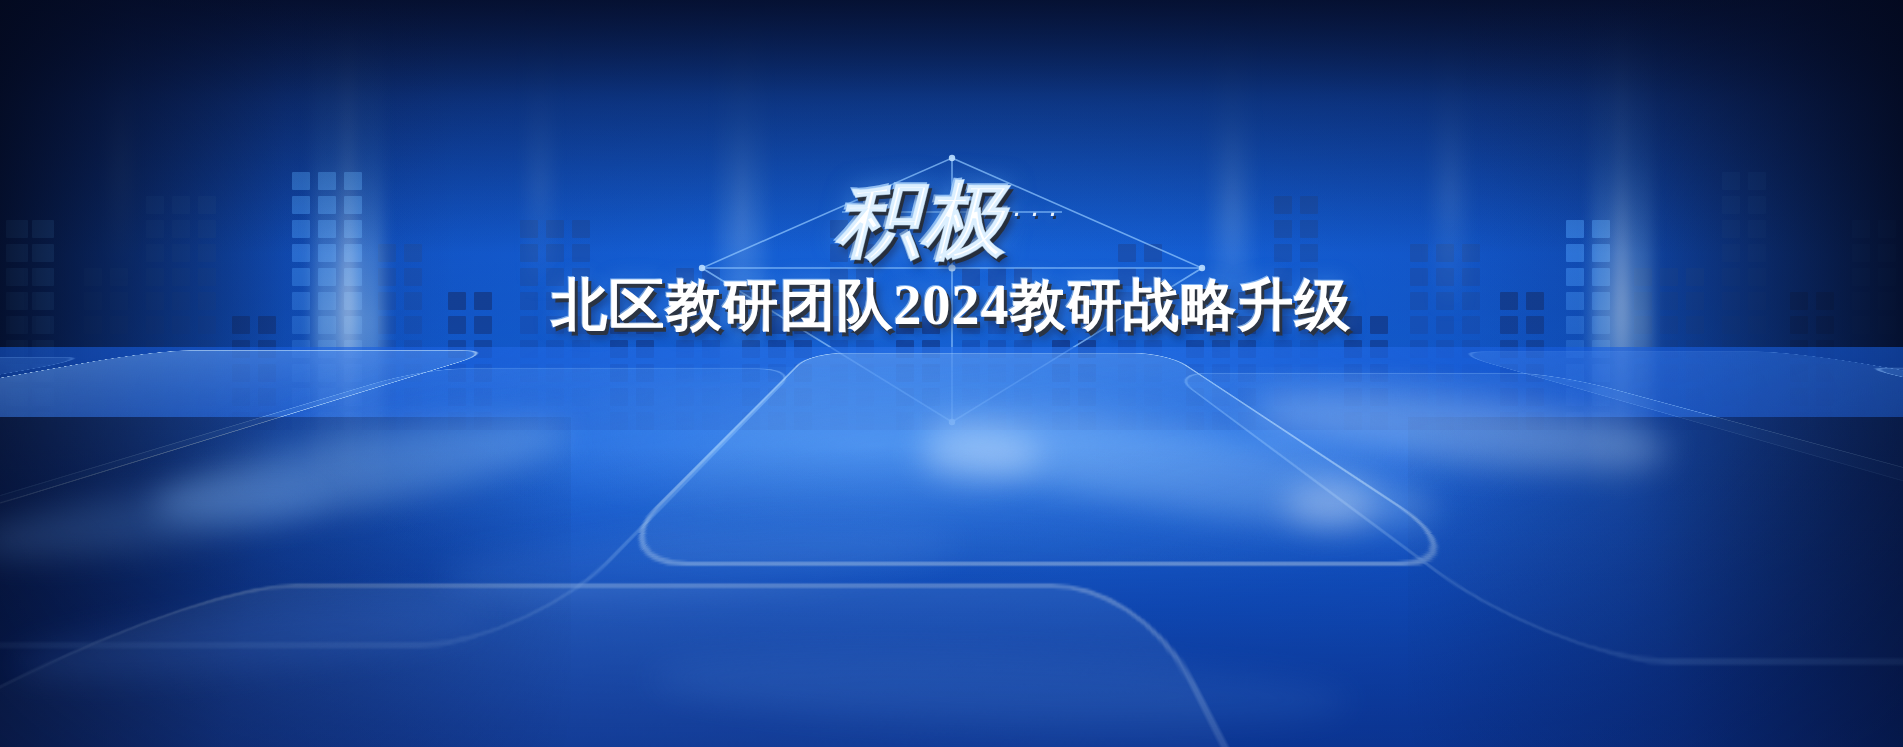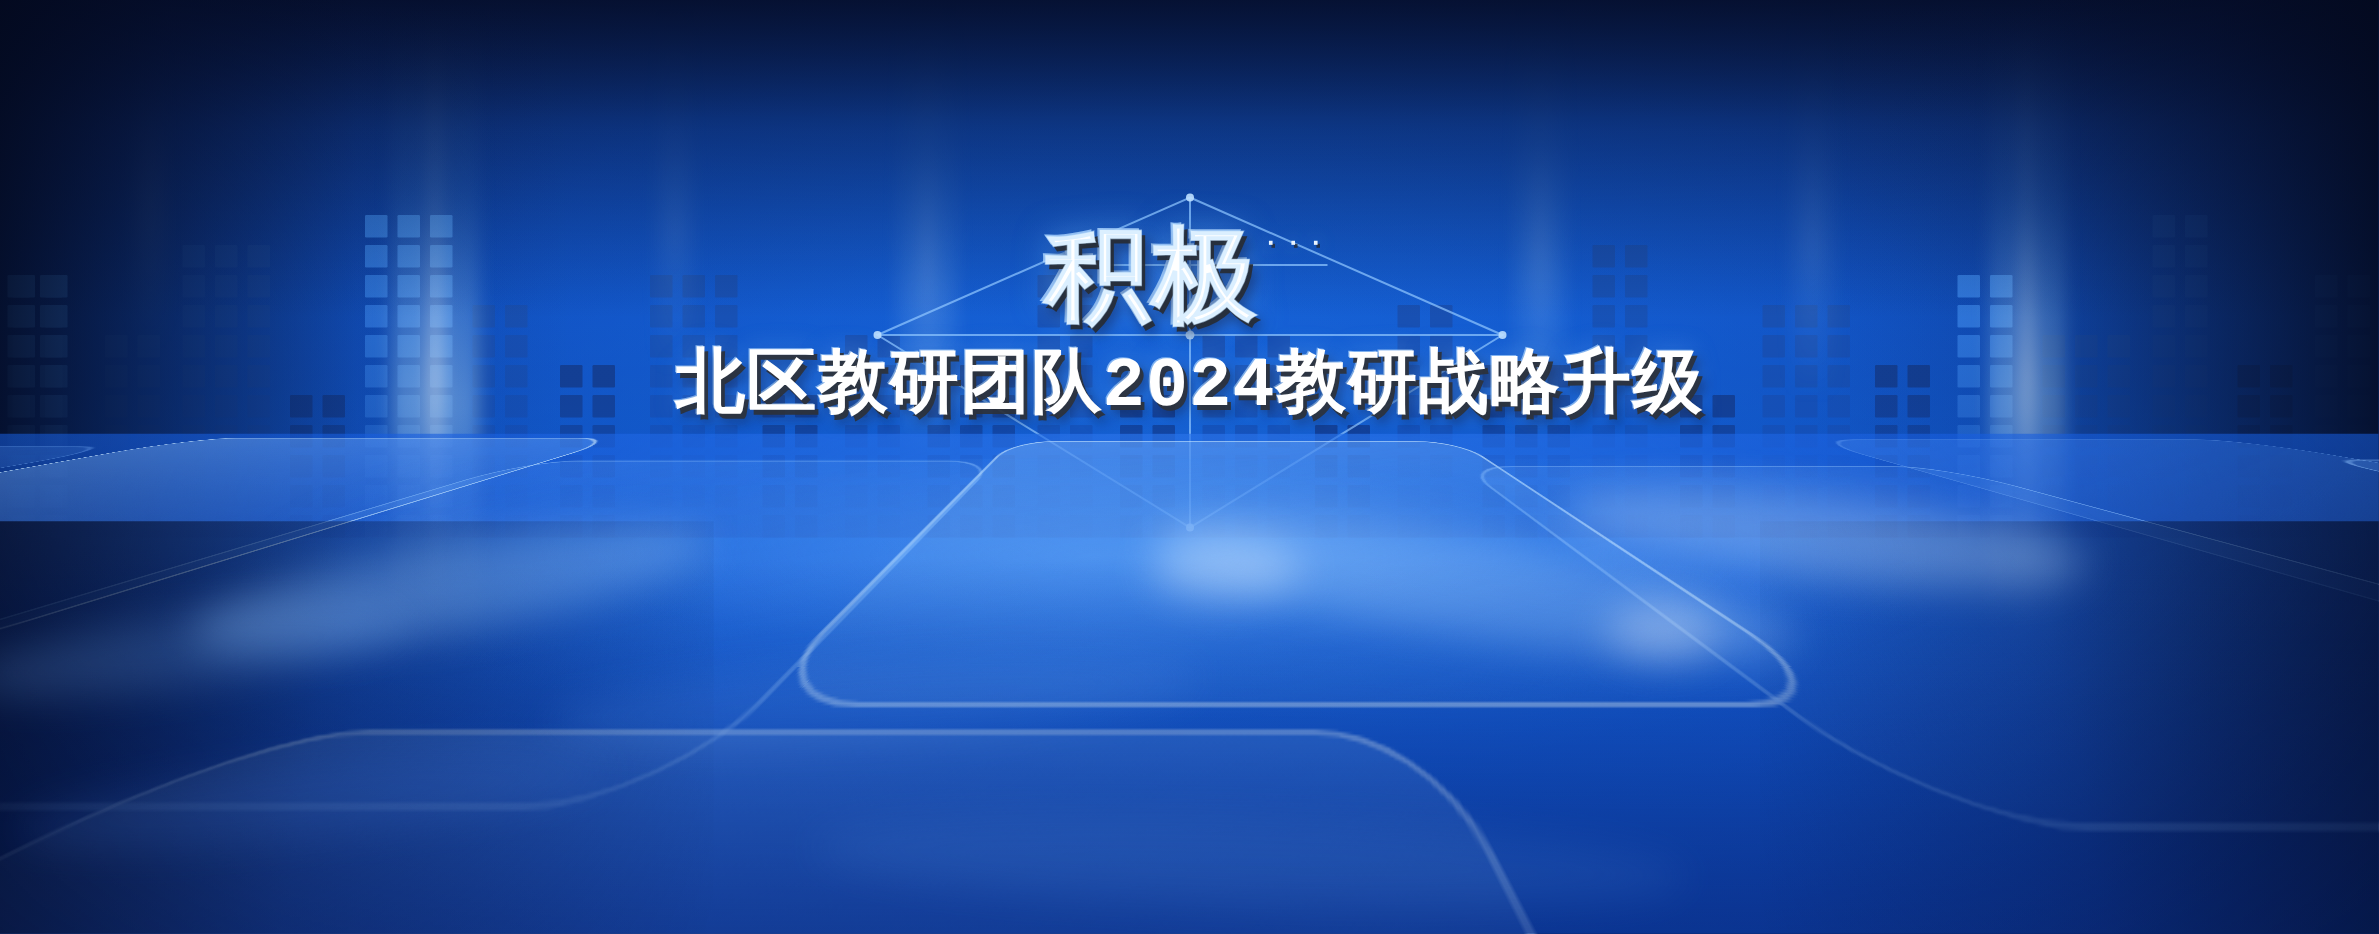--- a/index.html
+++ b/index.html
@@ -88,21 +88,21 @@
     position:absolute;right:0;bottom:0;width:26%;height:330px;
     background:linear-gradient(260deg,rgba(4,12,40,.70) 0%,rgba(6,18,56,.28) 50%,rgba(0,0,0,0) 100%);
   }
   .streak{position:absolute;border-radius:50%;filter:blur(16px);pointer-events:none;}
 
   
   .content{position:absolute;inset:0;}
 
   .title-row{
     position:absolute;left:0;right:6px;top:178px;
-    display:flex;justify-content:center;align-items:flex-start;gap:0;
+    display:flex;justify-content:center;align-items:center;gap:0;font-style:italic;
   }
   .tword{
     font-size:84px;font-weight:700;line-height:1;
     color:#ffffff;letter-spacing:2px;
     font-family:"DejaVu Sans","Liberation Sans",sans-serif;
     text-shadow:
       3px 4px 0 rgba(40,44,52,.92),
       5px 7px 10px rgba(12,22,60,.55),
       -2px -2px 0 rgba(168,210,255,.85),
       0 0 26px rgba(120,190,255,.55);
@@ -110,21 +110,21 @@
   }
   .tdot{
     font-size:30px;line-height:1;color:#eaf4ff;
     margin:0 4px 16px 4px;
     text-shadow:2px 3px 0 rgba(40,44,52,.8),0 0 14px rgba(140,200,255,.8);
   }
 
   .subtitle{
     position:absolute;left:0;right:0;top:268px;text-align:center;
     font-size:56px;font-weight:700;letter-spacing:1px;color:#fff;
-    font-family:Liberation Mono, monospace;
+    font-family:Liberation Serif, serif;
     text-shadow:
       3px 4px 0 rgba(46,50,58,.92),
       5px 7px 9px rgba(10,20,56,.5),
       -1px -1px 0 rgba(175,215,255,.7),
       0 0 20px rgba(110,180,255,.45);
   }
 
   .tagwrap{
     position:absolute;left:50%;top:458px;transform:translateX(-50%);
     width:870px;height:62px;

